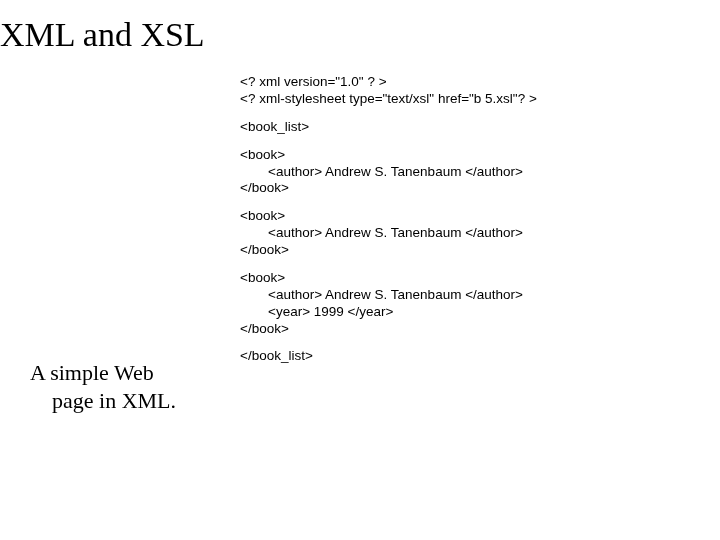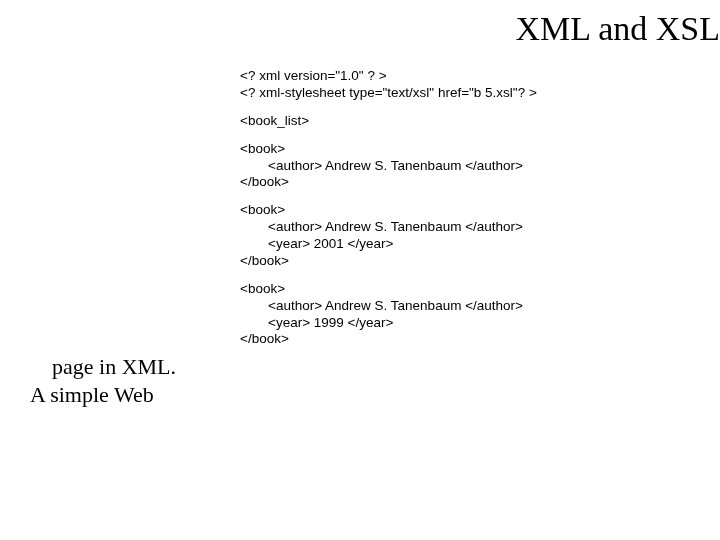--- a/index.html
+++ b/index.html
@@ -6,22 +6,22 @@
   body {
     width: 720px;
     height: 540px;
     background: #ffffff;
     font-family: "Times New Roman", Times, serif;
     position: relative;
     overflow: hidden;
   }
   .title {
     font-size: 34px;
-    text-align: right;
-    padding-top: 10px;
+    text-align: left;
+    padding-top: 16px;
     padding-bottom: 8px;
     font-weight: normal;
   }
   .content {
     display: flex;
     flex-direction: row;
     align-items: flex-start;
     padding-left: 30px;
     padding-right: 20px;
     padding-top: 12px;
@@ -47,22 +47,22 @@
   .xml-col .indent { padding-left: 28px; }
 </style>
 </head>
 <body>
 
 <h1 class="title">XML and XSL</h1>
 
 <div class="content">
 
   <div class="caption-col">
+    <span class="line">A simple Web</span>
     <span class="line line2">page in XML.</span>
-    <span class="line">A simple Web</span>
   </div>
 
   <div class="xml-col">
     <div class="grp">
       <div>&lt;? xml version="1.0" ? &gt;</div>
       <div>&lt;? xml-stylesheet type="text/xsl" href="b 5.xsl"? &gt;</div>
     </div>
 
     <div class="grp">
       <div>&lt;book_list&gt;</div>
@@ -70,26 +70,28 @@
 
     <div class="grp">
       <div>&lt;book&gt;</div>
       <div class="indent">&lt;author&gt; Andrew S. Tanenbaum &lt;/author&gt;</div>
       <div>&lt;/book&gt;</div>
     </div>
 
     <div class="grp">
       <div>&lt;book&gt;</div>
       <div class="indent">&lt;author&gt; Andrew S. Tanenbaum &lt;/author&gt;</div>
-      <div class="indent">&lt;year&gt; 2001 &lt;/year&gt;</div>
       <div>&lt;/book&gt;</div>
     </div>
 
     <div class="grp">
       <div>&lt;book&gt;</div>
       <div class="indent">&lt;author&gt; Andrew S. Tanenbaum &lt;/author&gt;</div>
       <div class="indent">&lt;year&gt; 1999 &lt;/year&gt;</div>
       <div>&lt;/book&gt;</div>
     </div>
 
+    <div class="grp">
+      <div>&lt;/book_list&gt;</div>
+    </div>
   </div>
 
 </div>
 
 </body></html>

